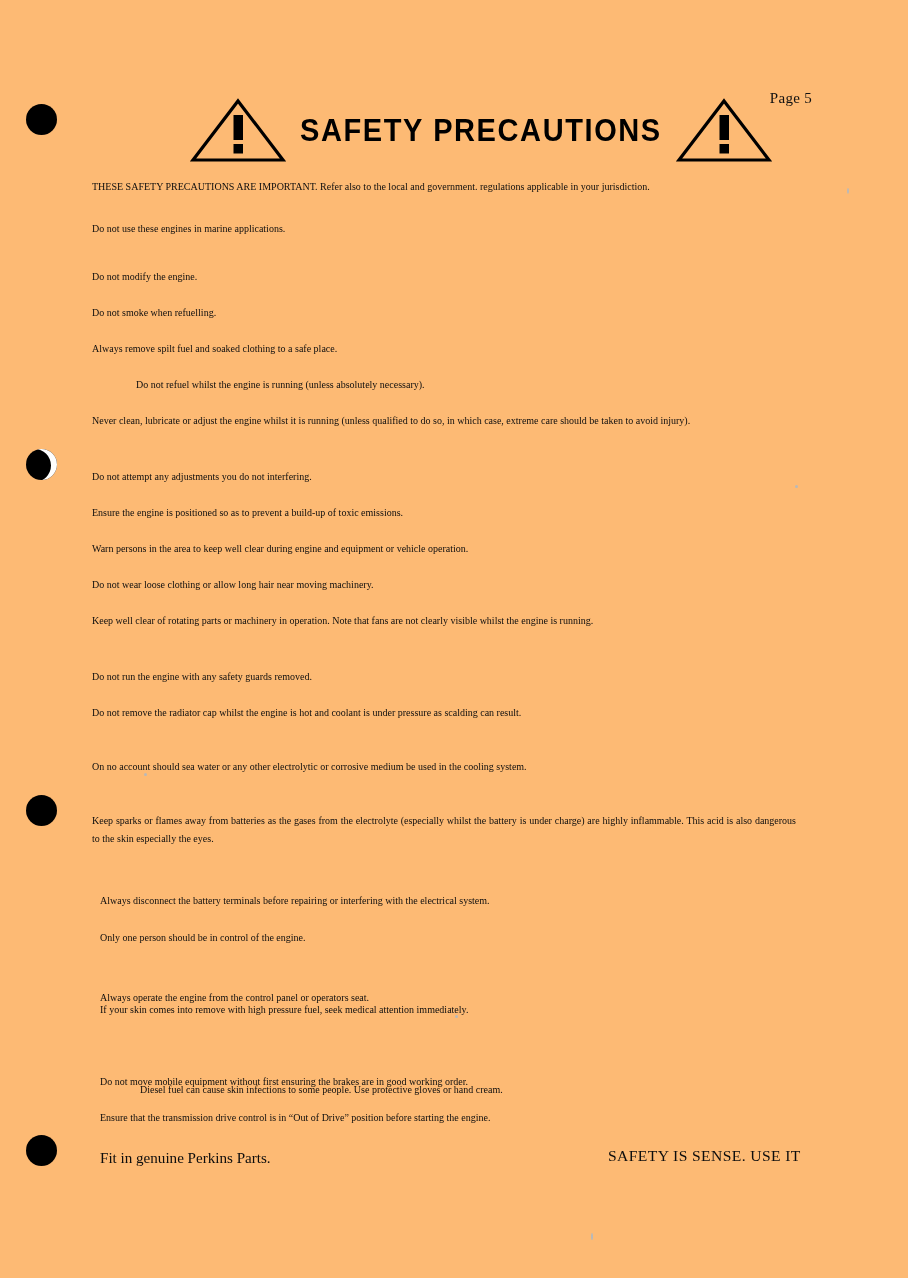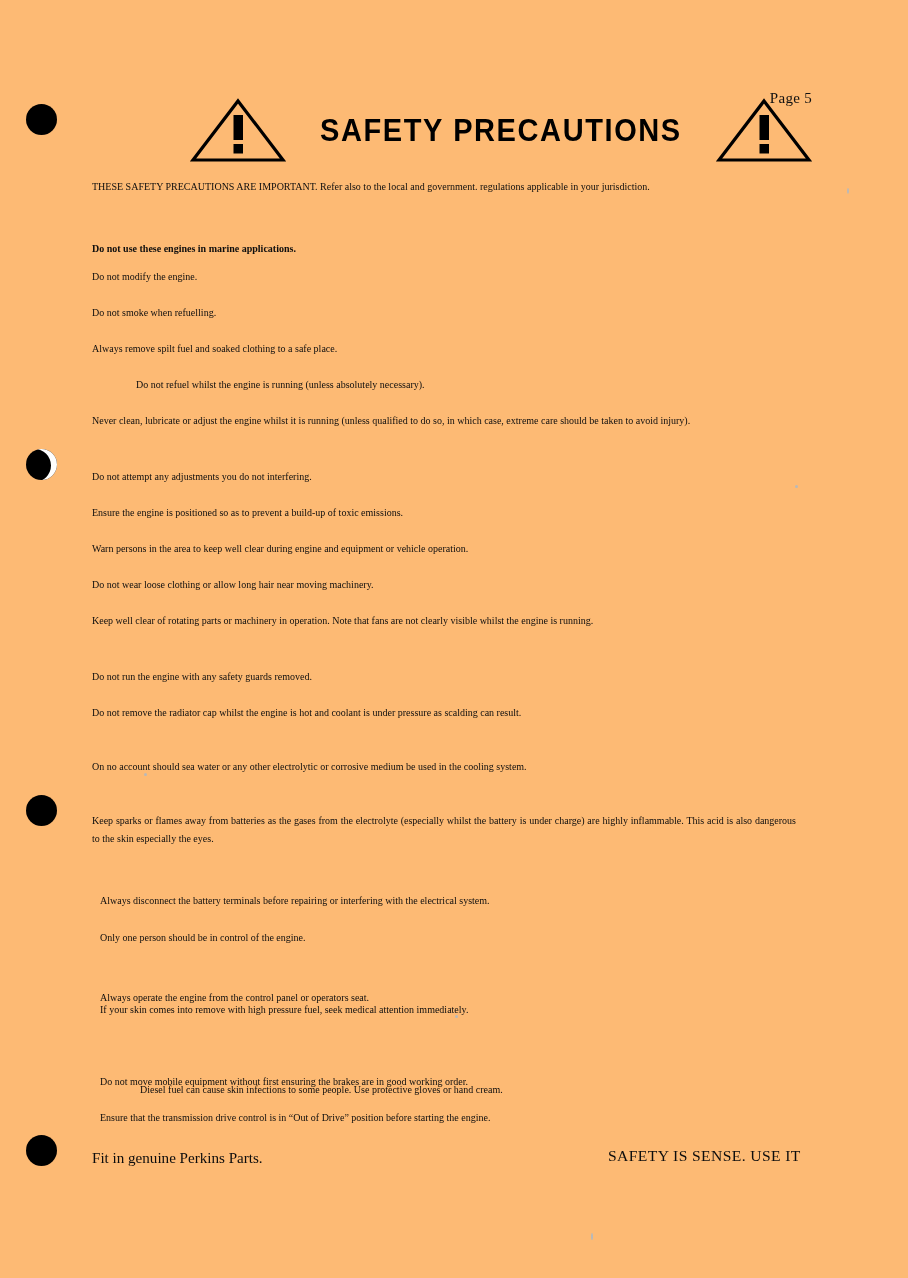--- a/index.html
+++ b/index.html
@@ -50,21 +50,21 @@
     font-size: 15px;
     letter-spacing: 0.3px;
     color: #111;
   }
   .title-row {
     position: absolute;
     left: 190px;
     top: 12px;
     display: flex;
     align-items: center;
-    gap: 34px;
+    gap: 14px;
   }
   .tri-icon {
     display: block;
     width: 96px;
     height: 68px;
   }
   .doc-title {
     font-family: "Liberation Sans", "DejaVu Sans", sans-serif;
     font-weight: bold;
     font-size: 29px;
@@ -97,21 +97,21 @@
   }
   .blk-a.nojust { text-align: left; }
   
   .blk-b {
     left: 100px;
     width: 700px;
     text-align: left;
   }
   .footer-left {
     position: absolute;
-    left: 92px;
+    left: 100px;
     font-size: 15.1px;
   }
   .footer-right {
     position: absolute;
     left: 608px;
     font-size: 15.6px;
     letter-spacing: 0.4px;
   }
 
   
@@ -148,21 +148,21 @@
         <rect x="43.5" y="19" width="9.5" height="25" fill="#000"></rect>
         <rect x="43.5" y="48" width="9.5" height="9.5" fill="#000"></rect>
       </svg>
     </div>
   </div>
 
   <div class="body">
 
     <p class="para blk-a" style="top:8px;">THESE SAFETY PRECAUTIONS ARE IMPORTANT. Refer also to the local and government. regulations applicable in your jurisdiction.</p>
 
-    <p class="para blk-a nojust" style="top:70px;font-weight:bold;">Do not use these engines in marine applications.</p>
+    <p class="para blk-a nojust" style="top:50px;">Do not use these engines in marine applications.</p>
     <p class="para blk-a nojust" style="top:98px;">Do not modify the engine.</p>
     <p class="para blk-a nojust" style="top:134px;">Do not smoke when refuelling.</p>
     <p class="para blk-a nojust" style="top:170px;">Always remove spilt fuel and soaked clothing to a safe place.</p>
     <p class="para blk-a nojust" style="top:206px;margin-left:44px;">Do not refuel whilst the engine is running (unless absolutely necessary).</p>
     <p class="para blk-a" style="top:242px;">Never clean, lubricate or adjust the engine whilst it is running (unless qualified to do so, in which case, extreme care should be taken to avoid injury).</p>
     <p class="para blk-a nojust" style="top:298px;">Do not attempt any adjustments you do not interfering.</p>
     <p class="para blk-a nojust" style="top:334px;">Ensure the engine is positioned so as to prevent a build-up of toxic emissions.</p>
     <p class="para blk-a nojust" style="top:370px;">Warn persons in the area to keep well clear during engine and equipment or vehicle operation.</p>
     <p class="para blk-a nojust" style="top:406px;">Do not wear loose clothing or allow long hair near moving machinery.</p>
     <p class="para blk-a" style="top:442px;">Keep well clear of rotating parts or machinery in operation. Note that fans are not clearly visible whilst the engine is running.</p>

